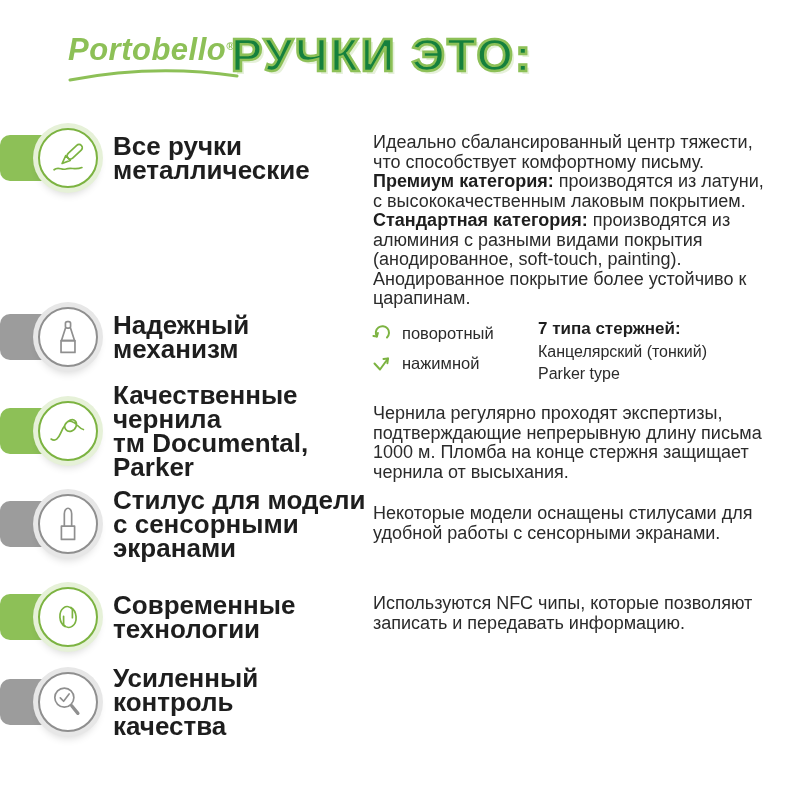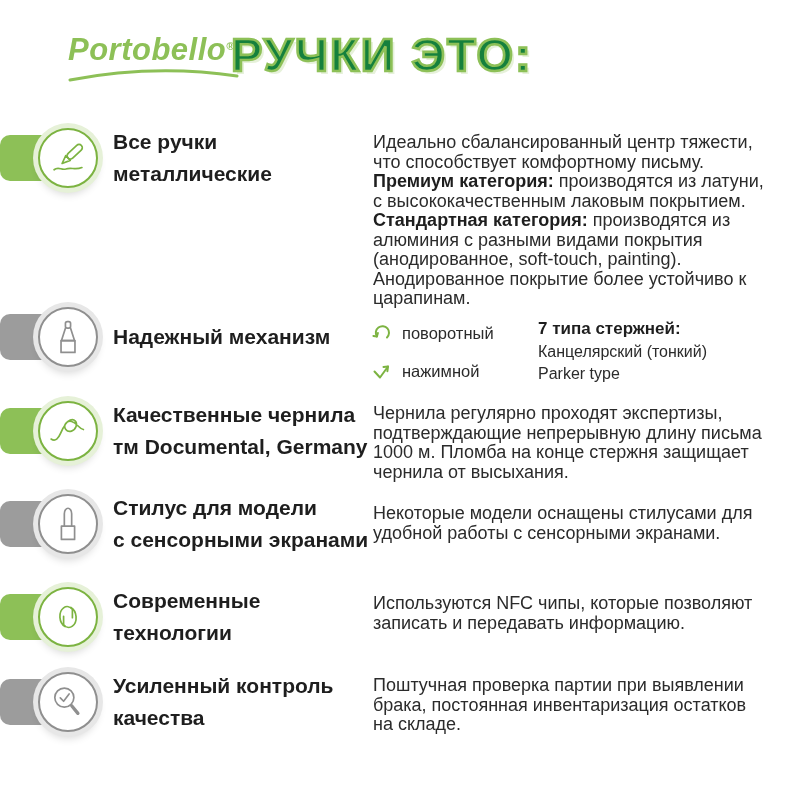--- a/index.html
+++ b/index.html
@@ -37,27 +37,27 @@
   }
   .feature.green .circle{border:2.5px solid var(--accent_green_dark);
     box-shadow:0 0 0 5px var(--halo_green),0 6px 8px rgba(0,0,0,.16);color:var(--accent_green_dark);}
   .feature.gray .circle{border:2.5px solid var(--accent_gray_dark);
     box-shadow:0 0 0 5px var(--halo_gray),0 6px 8px rgba(0,0,0,.16);color:var(--accent_gray_dark);}
   .circle svg{width:44px;height:44px;stroke:currentColor;fill:none;stroke-width:2.3;stroke-linecap:round;stroke-linejoin:round;}
   .circle svg .thick{stroke-width:4.5;}
   .title{
     position:absolute;left:113px;top:0;height:90px;width:260px;
     display:flex;align-items:center;
-    font-size:21px;line-height:32px;font-weight:bold;color:var(--text_dark);
+    font-size:26px;line-height:24px;font-weight:bold;color:var(--text_dark);
     white-space:pre-line;
   }
   .desc{position:absolute;left:373px;width:398px;font-size:18px;line-height:19.5px;color:var(--text_body);}
   .b{font-weight:bold;color:var(--text_dark);}
   
-  .mech{position:absolute;left:372px;top:29px;display:flex;flex-direction:column;gap:13px;}
+  .mech{position:absolute;left:372px;top:29px;display:flex;flex-direction:column;gap:5px;}
   .mech-item{display:flex;align-items:center;gap:10px;height:25px;font-size:16.5px;}
   .mech-item svg{width:20px;height:20px;stroke:var(--accent_green_dark);fill:none;stroke-width:2;stroke-linecap:round;stroke-linejoin:round;}
   .rods{position:absolute;left:538px;top:26px;font-size:16px;line-height:22.5px;}
   .rods-heading{font-size:17px;font-weight:bold;color:var(--text_dark);}
 </style>
 </head>
 <body>
 
 <header class="logo">
   <div><span class="logo-text">Portobello</span><span class="logo-reg">®</span></div>
@@ -119,21 +119,21 @@
 </section>
 
 <section class="feature green" style="top:386px">
   <div class="bar"></div>
   <div class="circle">
     <svg viewBox="0 0 60 60">
       <path d="M7 41 C13 45 17 40 20 33 C23 26 27 17 33 15 C39 13 43 18 41 24 C39 30 31 33 27 28 C23 23 28 15 35 17 C42 19 45 27 51 28"></path>
     </svg>
   </div>
   <h2 class="title">Качественные чернила
-тм Documental, Germany</h2>
+тм Documental, Parker</h2>
   <p class="desc" style="top:18px">
     <span>Чернила регулярно проходят экспертизы, подтверждающие непрерывную длину письма 1000 м. Пломба на конце стержня защищает чернила от высыхания.</span>
   </p>
 </section>
 
 <section class="feature gray" style="top:479px">
   <div class="bar"></div>
   <div class="circle">
     <svg viewBox="0 0 60 60">
       <path d="M25 33 V16 C25 11.5 27.5 8.5 30 8.5 C32.5 8.5 35 11.5 35 16 V33"></path>
@@ -166,16 +166,13 @@
   <div class="bar"></div>
   <div class="circle">
     <svg viewBox="0 0 60 60">
       <circle cx="25" cy="24" r="13"></circle>
       <path d="M19.5 24.5 L24 29 L31.5 19"></path>
       <path class="thick" d="M35 35 L43.5 45.5"></path>
     </svg>
   </div>
   <h2 class="title">Усиленный контроль
 качества</h2>
-  <p class="desc" style="top:19px">
-    <span>Поштучная проверка партии при выявлении брака, постоянная инвентаризация остатков на складе.</span>
-  </p>
 </section>
 
 </body></html>

